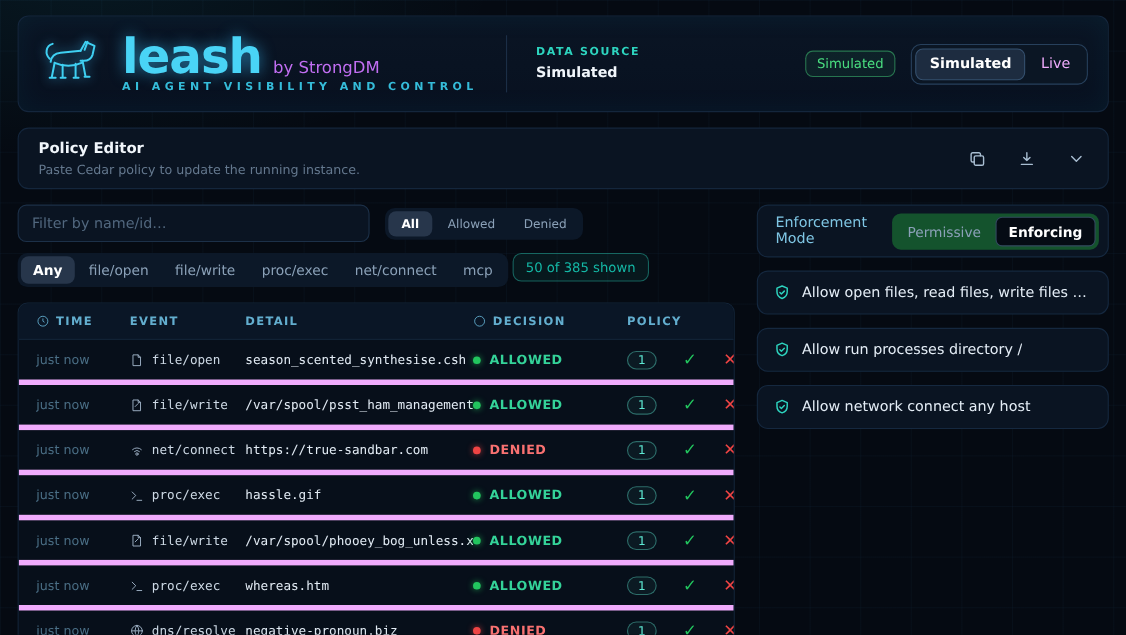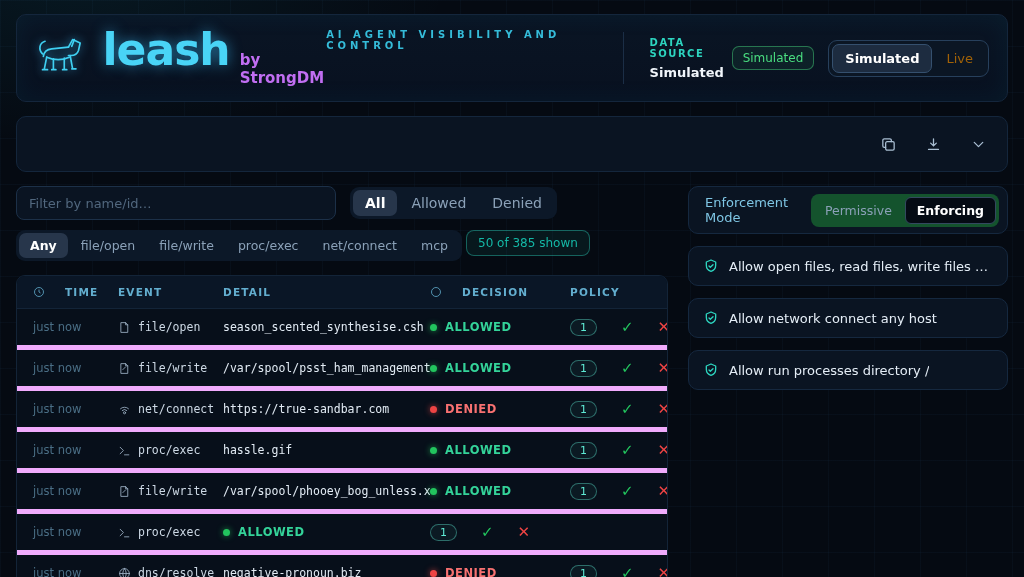--- a/index.html
+++ b/index.html
@@ -18,42 +18,42 @@
 
   
   .topbar {
     height:88px; border:1px solid #14263c; border-radius:10px;
     background:linear-gradient(180deg,#0a1524 0%,#081120 100%);
     display:flex; align-items:center; padding:0 18px;
     box-shadow:0 0 24px rgba(8,145,178,0.08) inset;
   }
   .logo-wrap { display:flex; align-items:center; gap:14px; }
   .dog-svg { width:62px; height:58px; filter:drop-shadow(0 0 5px rgba(56,189,248,.7)); }
-  .logo-lines { display:flex; flex-direction:row; gap:2px; }
+  .logo-lines { display:flex; flex-direction:column; gap:2px; }
   .logo-row { display:flex; align-items:baseline; gap:10px; }
   .wordmark {
     font-size:44px; font-weight:700; letter-spacing:-1px; color:#49d4f6;
     text-shadow:0 0 14px rgba(56,189,248,.6); line-height:0.95;
   }
-  .byline { font-size:15px; font-weight:700; color:#c16ef2; }
+  .byline { font-size:15px; font-weight:400; color:#c16ef2; }
   .tagline { font-size:10px; font-weight:700; letter-spacing:4px; color:#35bcd9; }
   .v-div { width:1px; height:52px; background:#1b2e46; margin:0 26px; }
   .ds-label { font-size:10px; font-weight:700; letter-spacing:1.5px; color:#2dd4bf; }
   .ds-value { font-size:13px; font-weight:700; color:#f1f6fb; margin-top:6px; }
   .top-spacer { flex:1; }
   .sim-badge {
     font-size:12px; color:#4ade80; border:1px solid rgba(74,222,128,.45);
     background:rgba(74,222,128,.07); padding:4px 10px; border-radius:7px; margin-right:14px;
   }
   .toggle-box {
     display:flex; align-items:center; gap:2px; border:1px solid #27405c;
     background:#0b1624; border-radius:9px; padding:3px;
   }
   .toggle-opt {
-    font-size:13px; color:#a16207; background:transparent; border:0; cursor:pointer;
+    font-size:13px; color:#f0abfc; background:transparent; border:0; cursor:pointer;
     padding:6px 12px; border-radius:7px; font-family:inherit;
   }
   .toggle-opt.active { background:#1d2c40; color:#ffffff; font-weight:700; border:1px solid #35506e; }
 
   
   .pe-bar {
     margin-top:14px; height:56px; border:1px solid #14263c; border-radius:10px;
     background:#0a1422; display:flex; align-items:center; padding:0 18px;
   }
   .pe-title { font-size:13.5px; font-weight:700; color:#f1f6fb; }
@@ -68,21 +68,21 @@
   .right { width:320px; flex:none; }
 
   .filter-row { display:flex; align-items:center; gap:14px; }
   .search-input {
     width:320px; height:34px; background:#0a1422; border:1px solid #1c3048; border-radius:8px;
     color:#dbe6f1; font-size:13px; padding:0 12px; font-family:inherit; outline:none;
   }
   .search-input::placeholder { color:#51677e; }
   .seg { display:inline-flex; gap:2px; background:#0c1828; border-radius:9px; padding:3px; }
   .seg button {
-    font-size:14px; color:#8ba1b8; background:transparent; border:0; cursor:pointer;
+    font-size:11px; color:#8ba1b8; background:transparent; border:0; cursor:pointer;
     padding:5px 12px; border-radius:7px; font-family:inherit;
   }
   .seg button.active { background:#27364b; color:#ffffff; font-weight:700; }
 
   .chips-row { display:flex; align-items:flex-start; gap:4px; margin-top:10px; }
   .chips { display:inline-flex; gap:2px; background:#0c1828; border-radius:9px; padding:3px; }
   .chips button {
     font-size:12.5px; color:#8ba1b8; background:transparent; border:0; cursor:pointer;
     padding:5px 11px; border-radius:7px; font-family:inherit;
   }
@@ -92,21 +92,21 @@
     background:rgba(45,212,191,.07); padding:5px 11px; border-radius:8px; white-space:nowrap;
   }
 
   
   .table { margin-top:14px; border:1px solid #132438; border-radius:9px 9px 0 0; background:#070f1a; overflow:hidden; }
   .t-head {
     display:grid; grid-template-columns:85px 105px 207px 140px 1fr;
     padding:0 16px; height:33px; align-items:center; background:#0a1626;
     border-bottom:1px solid #132438;
   }
-  .t-head .hcell { font-size:10.5px; font-weight:700; letter-spacing:1.2px; color:#63aecf; display:flex; align-items:center; gap:20px; }
+  .t-head .hcell { font-size:10.5px; font-weight:700; letter-spacing:1.2px; color:#63aecf; display:flex; align-items:center; gap:6px; }
   .t-head svg { width:12px; height:12px; stroke:#63aecf; fill:none; stroke-width:1.6; }
   .t-row {
     display:grid; grid-template-columns:85px 105px 207px 140px 1fr;
     padding:0 16px; height:41px; align-items:center; border-bottom:5px solid #f0abfc;
   }
   .c-time { font-size:11.5px; color:#4a6e85; }
   .c-event { display:flex; align-items:center; gap:7px; font-family:"DejaVu Sans Mono","Liberation Mono",monospace; font-size:11.5px; color:#cdd9e5; }
   .c-event svg { width:13px; height:13px; stroke:#9db0c4; fill:none; stroke-width:1.6; stroke-linecap:round; stroke-linejoin:round; flex:none; }
   .c-detail { font-family:"DejaVu Sans Mono","Liberation Mono",monospace; font-size:11.5px; color:#e2ebf4; white-space:nowrap; overflow:hidden; }
   .c-decision { display:flex; align-items:center; gap:8px; font-size:11.5px; font-weight:700; letter-spacing:.5px; }
@@ -177,20 +177,24 @@
     </div>
     <div class="top-spacer"></div>
     <span class="sim-badge">Simulated</span>
     <div class="toggle-box">
       <button class="toggle-opt active">Simulated</button>
       <button class="toggle-opt">Live</button>
     </div>
   </header>
 
   <section class="pe-bar">
+    <div>
+      <div class="pe-title">Policy Editor</div>
+      <div class="pe-sub">Paste Cedar policy to update the running instance.</div>
+    </div>
     <div class="pe-icons">
       <button class="icon-btn" title="Copy">
         <svg viewBox="0 0 24 24">
             <rect x="8" y="8" width="12" height="12" rx="2"></rect>
             <path d="M16 8V6a2 2 0 0 0-2-2H6a2 2 0 0 0-2 2v8a2 2 0 0 0 2 2h2"></path>
           </svg>
       </button>
       <button class="icon-btn" title="Download">
         <svg viewBox="0 0 24 24">
             <path d="M12 4v10m0 0l-4-4m4 4l4-4"></path>
@@ -365,20 +369,21 @@
 
         <div class="t-row">
           <div class="c-time">just now</div>
           <div class="c-event">
             <svg viewBox="0 0 24 24">
                 <path d="M4 6l6 6-6 6"></path>
                 <path d="M12 20h8"></path>
               </svg>
             <span>proc/exec</span>
           </div>
+          <div class="c-detail">whereas.htm</div>
           <div class="c-decision allowed">
               <span class="dot"></span>
               <span>ALLOWED</span>
             </div>
           <div class="c-policy">
             <span class="p-count">1</span>
             <button class="p-check">✓</button>
             <button class="p-x">✕</button>
           </div>
         </div>
@@ -422,25 +427,25 @@
             <path d="M12 3l7 3v5c0 5-3.5 8-7 9-3.5-1-7-4-7-9V6z"></path>
             <path d="M9 12l2 2 4-4"></path>
           </svg>
         <span class="p-label">Allow open files, read files, write files dire…</span>
       </div>
       <div class="policy-card">
         <svg viewBox="0 0 24 24">
             <path d="M12 3l7 3v5c0 5-3.5 8-7 9-3.5-1-7-4-7-9V6z"></path>
             <path d="M9 12l2 2 4-4"></path>
           </svg>
-        <span class="p-label">Allow network connect any host</span>
+        <span class="p-label">Allow run processes directory /</span>
       </div>
       <div class="policy-card">
         <svg viewBox="0 0 24 24">
             <path d="M12 3l7 3v5c0 5-3.5 8-7 9-3.5-1-7-4-7-9V6z"></path>
             <path d="M9 12l2 2 4-4"></path>
           </svg>
-        <span class="p-label">Allow run processes directory /</span>
+        <span class="p-label">Allow network connect any host</span>
       </div>
     </div>
   </div>
 
 </div>
 
 </body></html>

